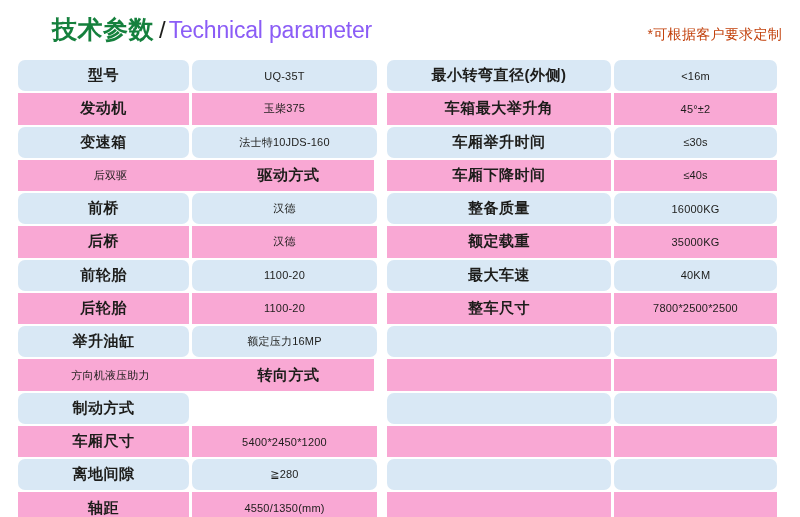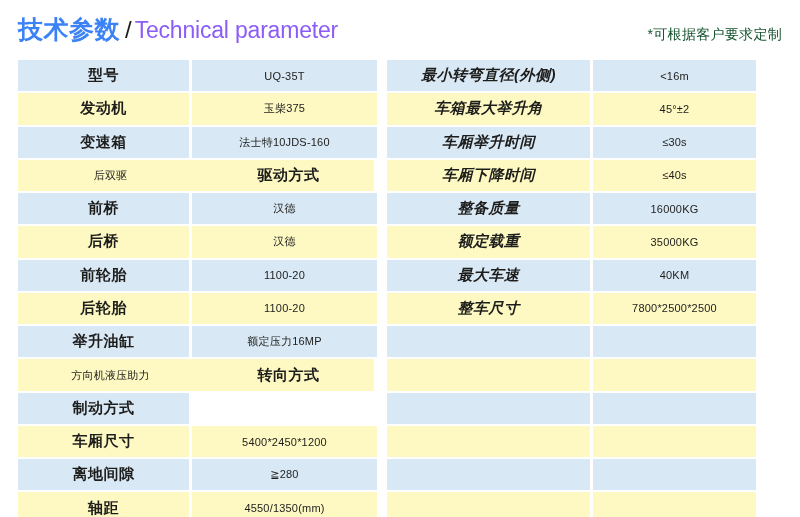--- a/index.html
+++ b/index.html
@@ -34,21 +34,22 @@
     top: 14px;
     white-space: nowrap;
     color: #231f20;
     line-height: 30px;
   }
 
   .title-cn {
     font-size: 25px;
     font-weight: bold;
     letter-spacing: 0.5px;
-    color: #3b82f6;
+    color: #15803d;
+    margin-left: 34px;
   }
 
   .title-sep {
     font-size: 24px;
     font-weight: 400;
     color: #1d1d1b;
     padding: 0 3px 0 5px;
   }
 
   .title-en {
@@ -56,21 +57,21 @@
     font-weight: 500;
     color: #8b5cf6;
     letter-spacing: -0.2px;
   }
 
   .note {
     position: absolute;
     right: 18px;
     top: 26px;
     font-size: 14px;
-    color: #14532d;
+    color: #c2410c;
     white-space: nowrap;
     letter-spacing: 0.3px;
   }
 
   
   .tables {
     position: absolute;
     left: 18px;
     top: 60px;
     width: 764px;
@@ -90,37 +91,37 @@
 
   .row {
     position: relative;
     display: flex;
     height: 31.28px;
     width: 100%;
     margin-bottom: 2px;
   }
   .row:last-child { margin-bottom: 0; }
 
-  .row.blue .cell { background: #d9e8f5; }
-  .row.gray .cell { background: #fef9c3; }
+  .row.blue .cell { background: #d9e8f5; border-radius: 7px; }
+  .row.gray .cell { background: #f9a8d4; }
 
   .cell {
     display: flex;
     align-items: center;
     justify-content: center;
     height: 100%;
     overflow: hidden;
     white-space: nowrap;
     color: #1d1d1b;
   }
 
   .spec-table.left  .cell.label { width: 171px; margin-right: 3px; }
   .spec-table.left  .cell.value { width: 185px; }
 
-  .spec-table.right .cell.label { width: 203px; margin-right: 3px; font-style: italic; }
+  .spec-table.right .cell.label { width: 224px; margin-right: 3px; }
   .spec-table.right .cell.value { width: 163px; }
 
   .cell.label {
     font-size: 15px;
     font-weight: bold;
     letter-spacing: 0.5px;
   }
 
   .cell.value {
     font-size: 11px;

